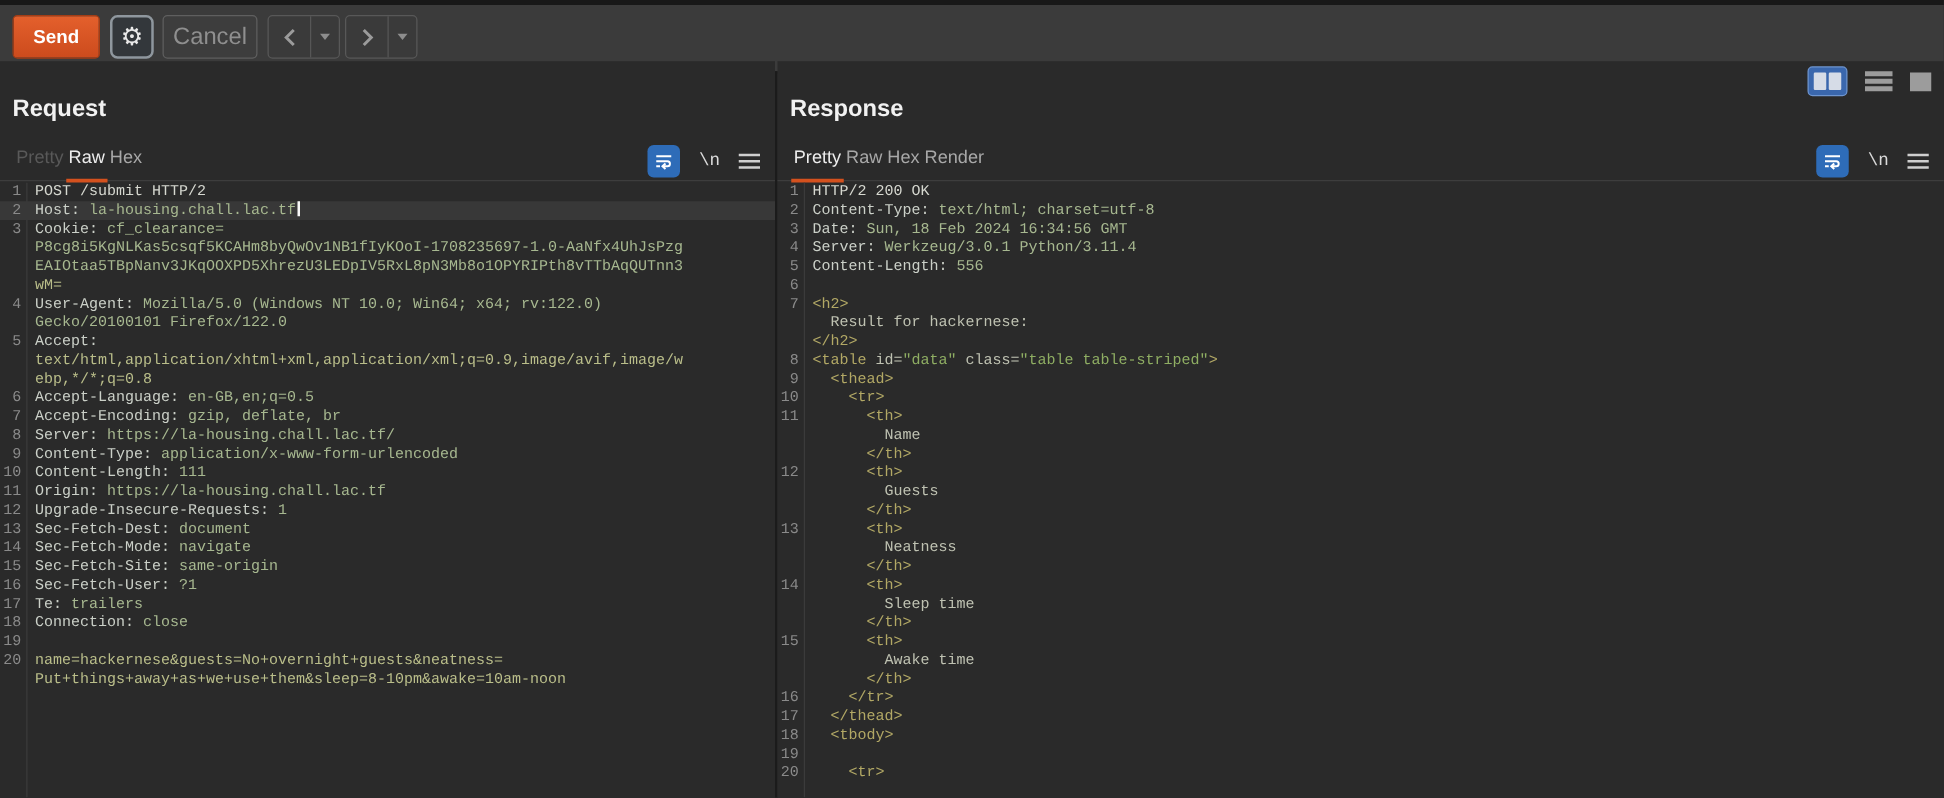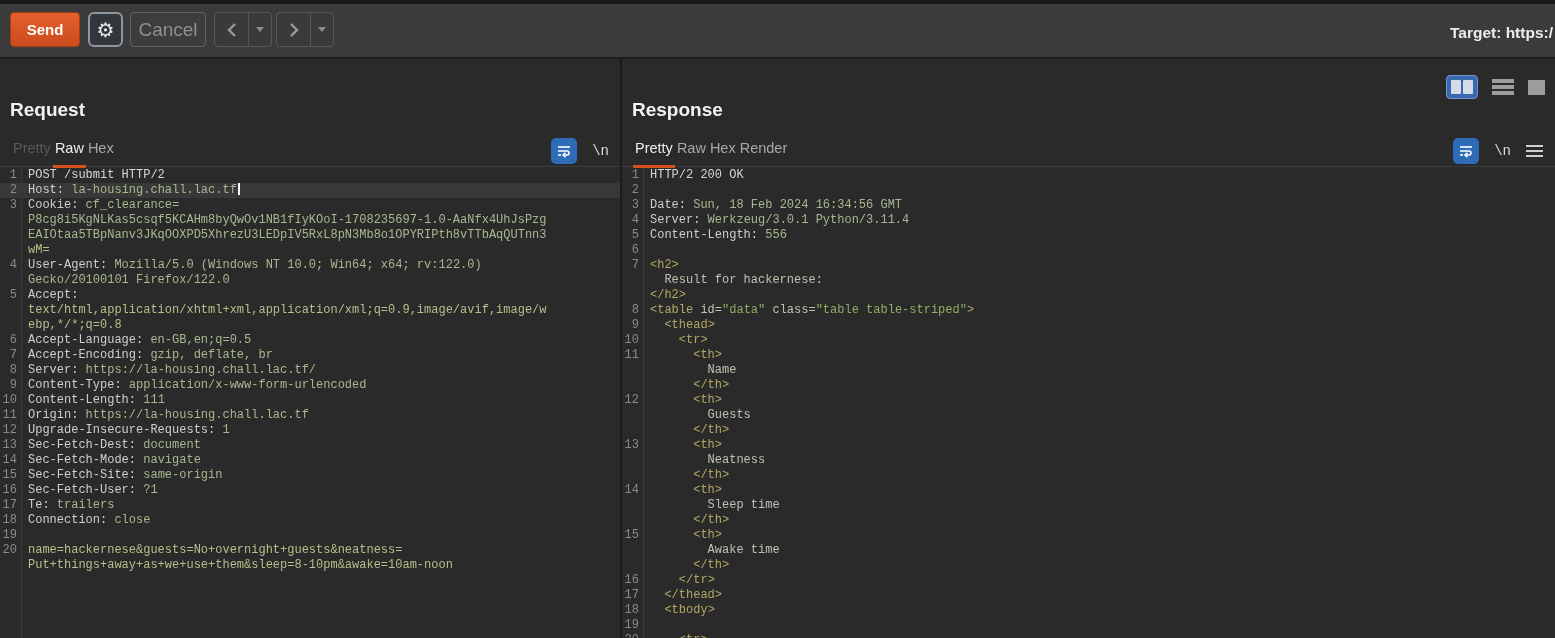--- a/index.html
+++ b/index.html
@@ -20,21 +20,21 @@
   .cancel{left:130px;width:76px;background:#3d3d3d;border:1px solid #5f5f5f;color:#8f8f8f;font-size:19px;}
   .nav{position:absolute;top:8px;height:35px;width:58px;box-sizing:border-box;background:#3a3a3a;
        border:1px solid #585858;border-radius:4px;display:flex;align-items:stretch;cursor:pointer;}
   .nav-back{left:214px;} .nav-fwd{left:276px;}
   .nav .chev{width:34px;display:flex;align-items:center;justify-content:center;}
   .nav .dd{width:22px;border-left:1px solid #565656;display:flex;align-items:center;justify-content:center;}
   .tri{width:0;height:0;border-left:4px solid transparent;border-right:4px solid transparent;border-top:5px solid #8d8d8d;}
   .target{position:absolute;right:2px;top:4px;height:49px;display:flex;align-items:center;
           color:#ececec;font-weight:bold;font-size:15.5px;white-space:nowrap;}
   
-  .panel{position:absolute;top:71px;bottom:0;background:#2a2a2a;padding-left:33px;}
+  .panel{position:absolute;top:49px;bottom:0;background:#2a2a2a;}
   .panel-req{left:0;width:620px;}
   .panel-resp{left:622px;right:0;}
   .vdivider{position:absolute;top:57px;bottom:0;left:620px;width:2px;background:#1b1b1b;}
   .ptitle{position:absolute;left:10px;top:28px;font-size:19px;font-weight:bold;color:#f1f1f1;}
   .tabsrow{position:absolute;left:0;right:0;top:63px;height:33px;border-bottom:1px solid #3d3d3d;
            display:flex;padding-left:11px;align-items:flex-end;box-sizing:border-box;}
   .tab{font-size:14.5px;color:#a8a8a8;padding:0 2px 9px;border-bottom:3px solid transparent;margin-bottom:-2px;cursor:pointer;}
   .tab.sel{color:#ededed;border-bottom-color:#d4511e;}
   .tab.dis{color:#595959;cursor:default;}
   .icluster{position:absolute;top:67px;right:12px;display:flex;align-items:center;gap:15px;}
@@ -91,21 +91,20 @@
   <div class="nav nav-fwd">
     <span class="chev">
       <svg width="12" height="14" viewBox="0 0 12 14">
           <polyline points="3,1 9,7 3,13" fill="none" stroke="#9b9b9b" stroke-width="2.4"></polyline>
         </svg>
     </span>
     <span class="dd">
         <span class="tri"></span>
       </span>
   </div>
-  <div class="target">Target: https:/</div>
 </div>
 
 <div class="panel panel-req">
   <div class="ptitle">Request</div>
   <div class="tabsrow">
       <div class="tab dis">Pretty</div>
       <div class="tab sel">Raw</div>
       <div class="tab ">Hex</div>
     </div>
   <div class="icluster">
@@ -188,21 +187,21 @@
     </span>
     <span class="nlbtn">\n</span>
     <span class="hambtn">
         <i></i>
         <i></i>
         <i></i>
       </span>
   </div>
   <div class="editor">
       <div class="row"><span class="ln">1</span><span class="code"><span class="st">HTTP/2 200 OK</span></span></div>
-      <div class="row"><span class="ln">2</span></div>
+      <div class="row"><span class="ln">2</span><span class="code"><span class="hn">Content-Type:</span><span class="hv"> text/html; charset=utf-8</span></span></div>
       <div class="row"><span class="ln">3</span><span class="code"><span class="hn">Date:</span><span class="hv"> Sun, 18 Feb 2024 16:34:56 GMT</span></span></div>
       <div class="row"><span class="ln">4</span><span class="code"><span class="hn">Server:</span><span class="hv"> Werkzeug/3.0.1 Python/3.11.4</span></span></div>
       <div class="row"><span class="ln">5</span><span class="code"><span class="hn">Content-Length:</span><span class="hv"> 556</span></span></div>
       <div class="row"><span class="ln">6</span><span class="code"></span></div>
       <div class="row"><span class="ln">7</span><span class="code"><span class="tag">&lt;h2</span><span class="tag">&gt;</span></span></div>
       <div class="row"><span class="ln"></span><span class="code">  Result for hackernese:</span></div>
       <div class="row"><span class="ln"></span><span class="code"><span class="tag">&lt;/h2</span><span class="tag">&gt;</span></span></div>
       <div class="row"><span class="ln">8</span><span class="code"><span class="tag">&lt;table</span> id=<span class="str">"data"</span> class=<span class="str">"table table-striped"</span><span class="tag">&gt;</span></span></div>
       <div class="row"><span class="ln">9</span><span class="code">  <span class="tag">&lt;thead</span><span class="tag">&gt;</span></span></div>
       <div class="row"><span class="ln">10</span><span class="code">    <span class="tag">&lt;tr</span><span class="tag">&gt;</span></span></div>

